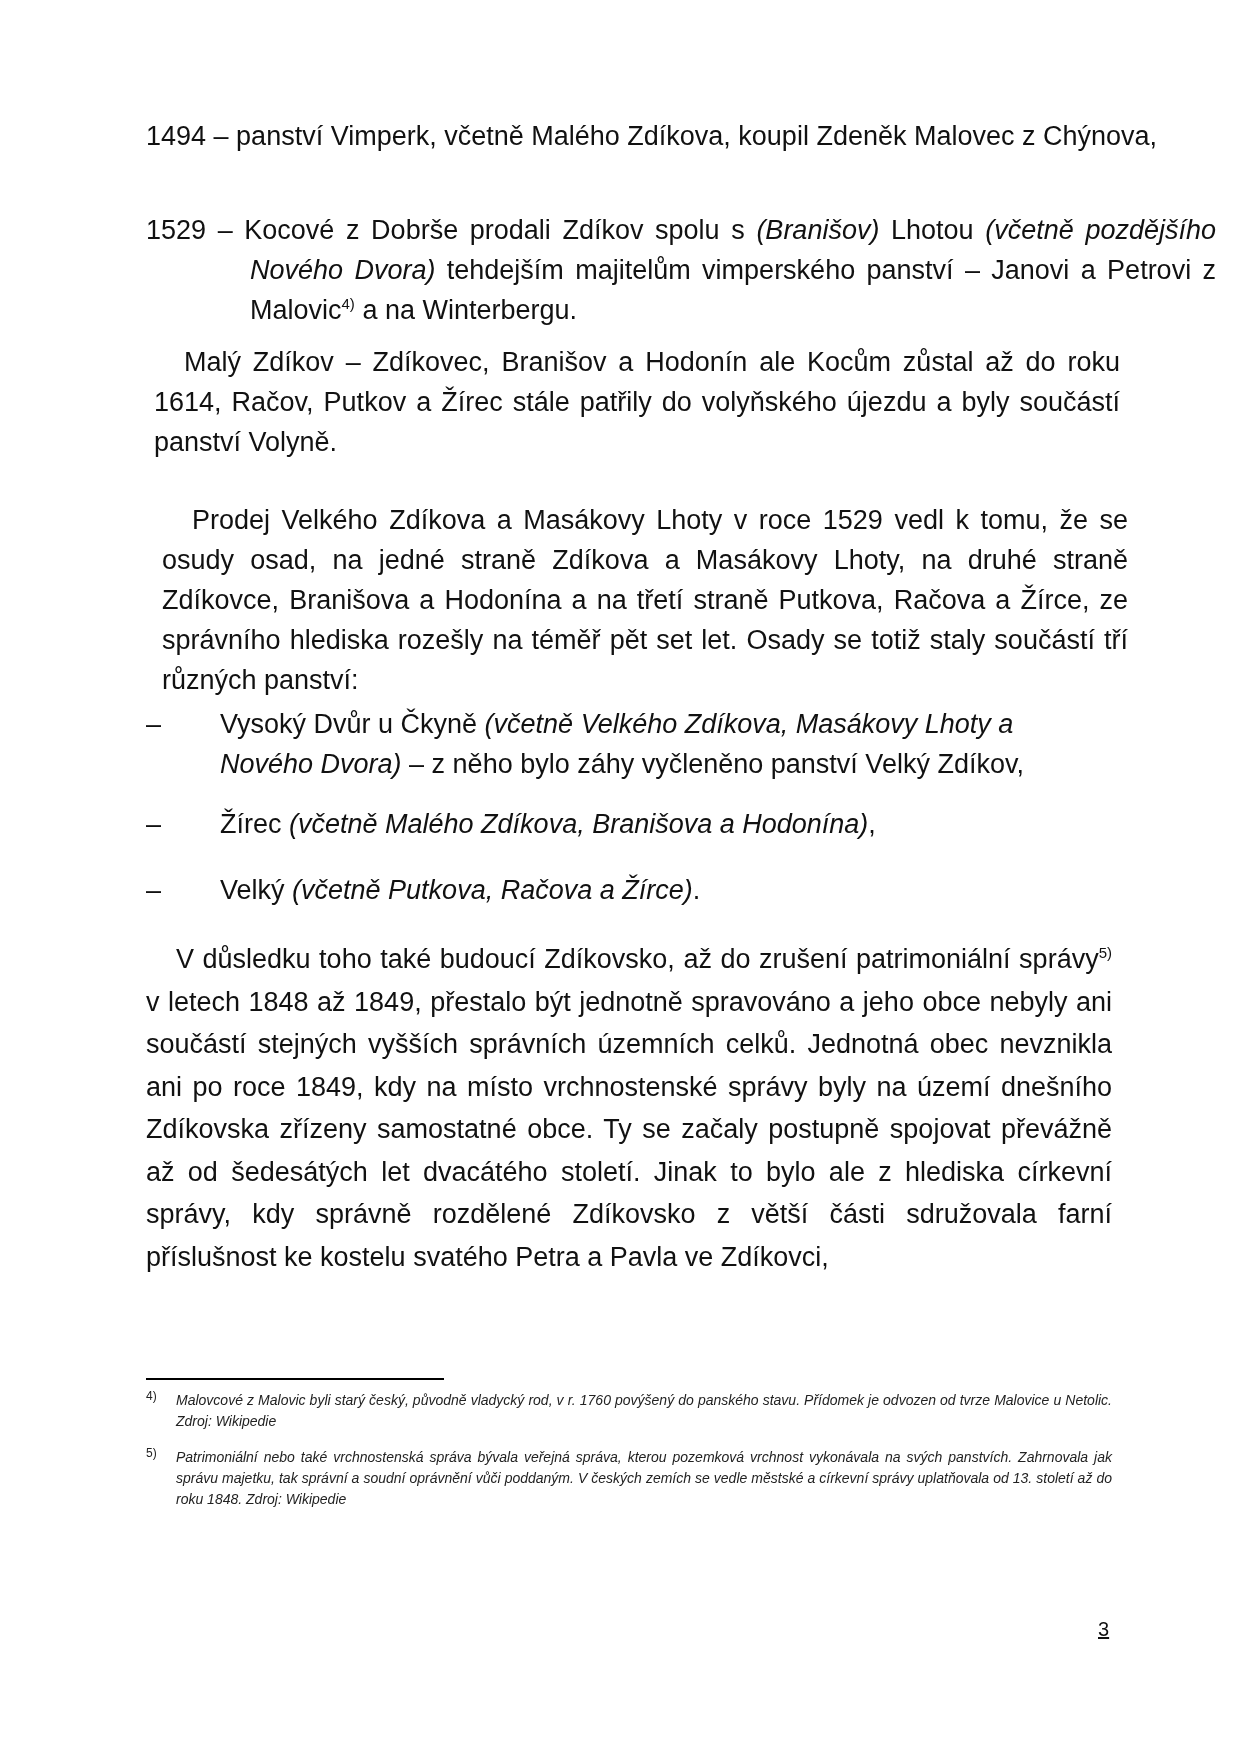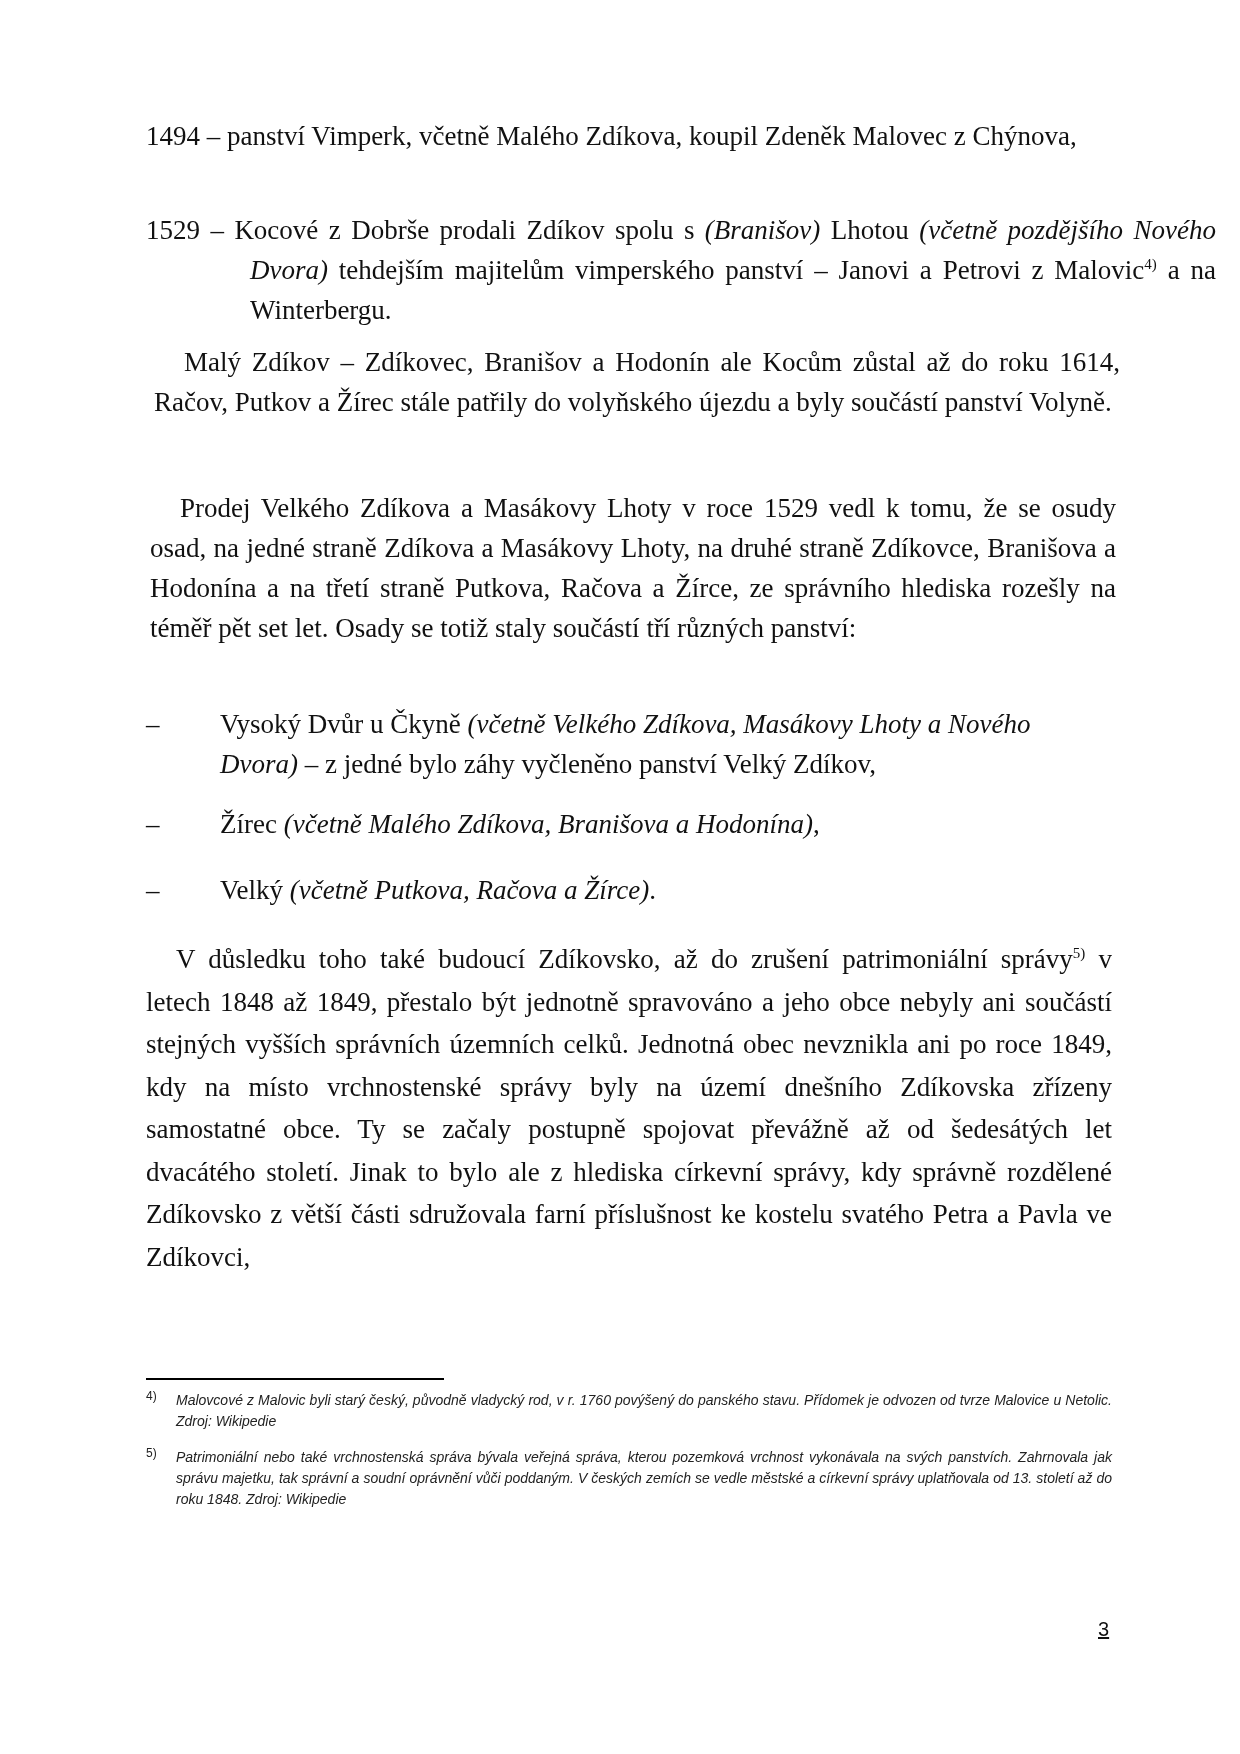--- a/index.html
+++ b/index.html
@@ -1,17 +1,17 @@
 <!DOCTYPE html>
 <html><head>
 <meta charset="utf-8">
 <style>
   html, body { margin: 0; padding: 0; background: #ffffff; }
   body { width: 1240px; height: 1754px; position: relative; overflow: hidden; color: #111; }
-  .serif { font-family: Liberation Serif, serif; }
+  .serif { font-family: Liberation Sans, sans-serif; }
   .sans { font-family: "Liberation Sans", "DejaVu Sans", sans-serif; }
 
   .body-text { position: absolute; left: 146px; width: 966px; font-size: 27px; line-height: 40px; text-align: justify; }
   .body-text sup { font-size: 15px; vertical-align: 10px; line-height: 0; }
   .hang { padding-left: 104px; text-indent: -104px; }
   .indent { text-indent: 30px; }
   i { font-style: italic; }
 
   .list-item { position: absolute; left: 146px; width: 966px; font-size: 27px; line-height: 40px; display: flex; }
   .list-item .dash { width: 74px; flex: none; }
@@ -30,25 +30,25 @@
 <div class="body-text serif hang" style="top:116px;">
   <span>1494</span><span> – panství Vimperk, včetně Malého Zdíkova, koupil Zdeněk Malovec z Chýnova,</span>
 </div>
 
 <div class="body-text serif hang" style="top:210px;">
   <span>1529</span><span> – Kocové z Dobrše prodali Zdíkov spolu s </span><i>(Branišov)</i><span> Lhotou </span><i>(včetně pozdějšího Nového Dvora)</i><span> tehdejším majitelům vimperského panství – Janovi a Petrovi z Malovic</span><sup>4)</sup><span> a na Winterbergu.</span>
 </div>
 
 <p class="body-text serif indent" style="top:334px; margin:8px;">Malý Zdíkov – Zdíkovec, Branišov a Hodonín ale Kocům zůstal až do roku 1614, Račov, Putkov a Žírec stále patřily do volyňského újezdu a byly součástí panství Volyně.</p>
 
-<p class="body-text serif indent" style="top:484px; margin:4px;">Prodej Velkého Zdíkova a Masákovy Lhoty v roce 1529 vedl k tomu, že se osudy osad, na jedné straně Zdíkova a Masákovy Lhoty, na druhé straně Zdíkovce, Branišova a Hodonína a na třetí straně Putkova, Račova a Žírce, ze správního hlediska rozešly na téměř pět set let. Osady se totiž staly součástí tří různých panství:</p>
+<p class="body-text serif indent" style="top:484px; margin:16px;">Prodej Velkého Zdíkova a Masákovy Lhoty v roce 1529 vedl k tomu, že se osudy osad, na jedné straně Zdíkova a Masákovy Lhoty, na druhé straně Zdíkovce, Branišova a Hodonína a na třetí straně Putkova, Račova a Žírce, ze správního hlediska rozešly na téměř pět set let. Osady se totiž staly součástí tří různých panství:</p>
 
 <div class="list-item serif" style="top:704px;">
   <span class="dash">–</span>
-  <span class="text"><span>Vysoký Dvůr u Čkyně </span><i>(včetně Velkého Zdíkova, Masákovy Lhoty a Nového Dvora)</i><span> – z jedné bylo záhy vyčleněno panství Velký Zdíkov,</span></span>
+  <span class="text"><span>Vysoký Dvůr u Čkyně </span><i>(včetně Velkého Zdíkova, Masákovy Lhoty a Nového Dvora)</i><span> – z něho bylo záhy vyčleněno panství Velký Zdíkov,</span></span>
 </div>
 
 <div class="list-item serif" style="top:804px;">
   <span class="dash">–</span>
   <span class="text"><span>Žírec </span><i>(včetně Malého Zdíkova, Branišova a Hodonína)</i><span>,</span></span>
 </div>
 
 <div class="list-item serif" style="top:870px;">
   <span class="dash">–</span>
   <span class="text"><span>Velký </span><i>(včetně Putkova, Račova a Žírce)</i><span>.</span></span>

